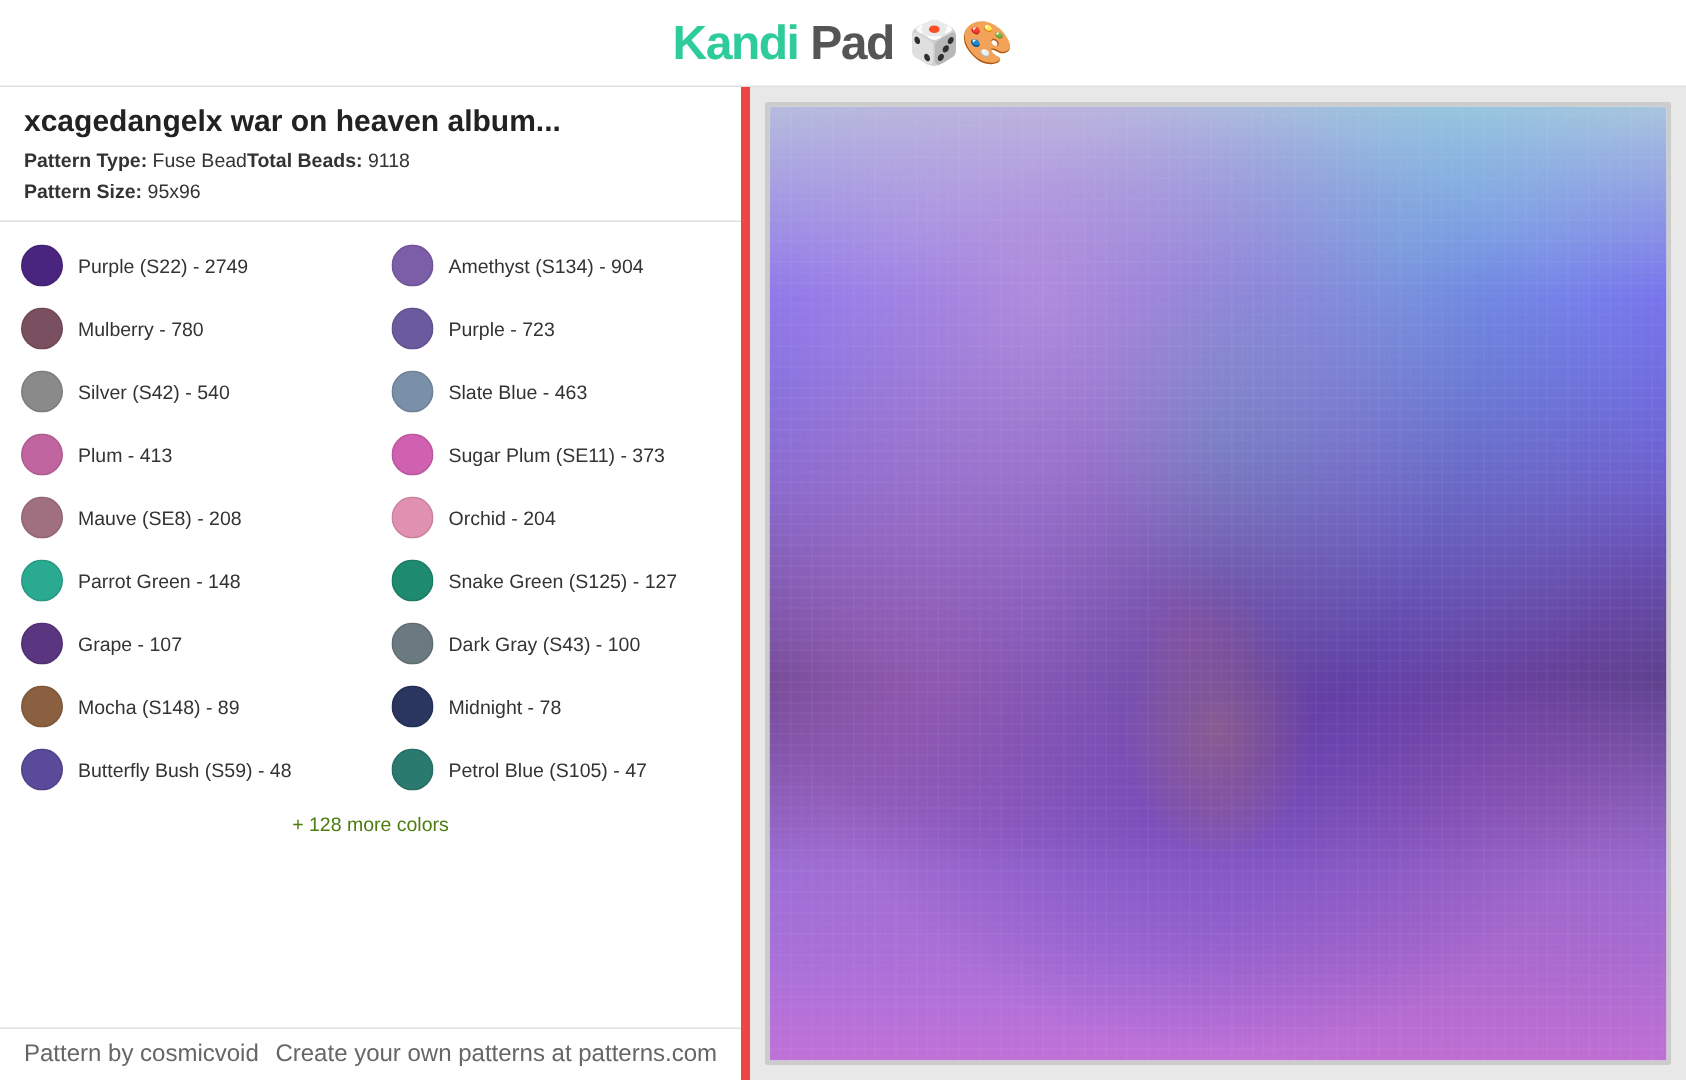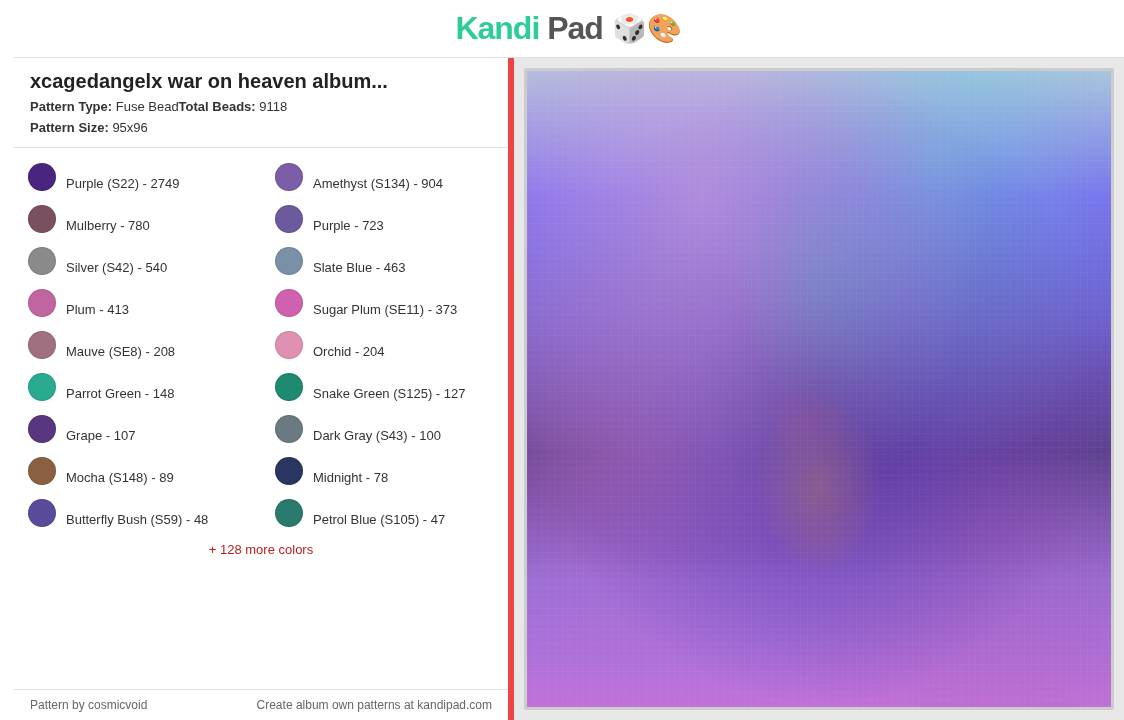--- a/index.html
+++ b/index.html
@@ -9,21 +9,20 @@
       background: #f0f0f0;
       font-family: Arial, sans-serif;
       overflow: hidden;
     }
     .page-wrapper {
       display: flex;
       flex-direction: column;
       width: 1124px;
       height: 720px;
       background: #fff;
-      padding-left: 14px;
     }
     
     .header {
       display: flex;
       align-items: center;
       justify-content: center;
       padding: 10px 20px;
       background: #fff;
       border-bottom: 1px solid #e0e0e0;
     }
@@ -81,49 +80,49 @@
       overflow-y: auto;
       padding: 8px 0;
     }
     .color-grid {
       display: grid;
       grid-template-columns: 1fr 1fr;
       gap: 0;
     }
     .color-item {
       display: flex;
-      align-items: flex-end;
+      align-items: center;
       padding: 7px 14px;
       gap: 10px;
     }
     .color-swatch {
       width: 28px;
       height: 28px;
       border-radius: 50%;
       flex-shrink: 0;
       border: 1px solid rgba(0,0,0,0.1);
     }
     .color-name {
       font-size: 13px;
       color: #333;
     }
     
     .more-colors {
       padding: 8px 14px;
       font-size: 13px;
-      color: #b91c1c;
+      color: #4d7c0f;
       text-align: center;
     }
     
     .footer {
       padding: 8px 16px;
       display: flex;
       justify-content: space-between;
       align-items: center;
-      font-size: 12px;
+      font-size: 16px;
       color: #666;
       border-top: 1px solid #e0e0e0;
     }
     
     .right-panel {
       flex: 1;
       display: flex;
       align-items: stretch;
       justify-content: center;
       background: #e8e8e8;
@@ -273,21 +272,21 @@
             <div class="color-item">
               <div class="color-swatch" style="background-color: rgb(42, 122, 112);"></div>
               <span class="color-name">Petrol Blue (S105) - 47</span>
             </div>
           </div>
         <div class="more-colors">+ 128 more colors</div>
       </div>
 
       <div class="footer">
         <span>Pattern by cosmicvoid</span>
-        <span>Create album own patterns at kandipad.com</span>
+        <span>Create your own patterns at patterns.com</span>
       </div>
     </div>
 
     <div class="right-panel">
       <div class="pattern-image">
         <div class="pattern-image-inner"></div>
         <div class="pixel-overlay"></div>
       </div>
     </div>
   </div>

